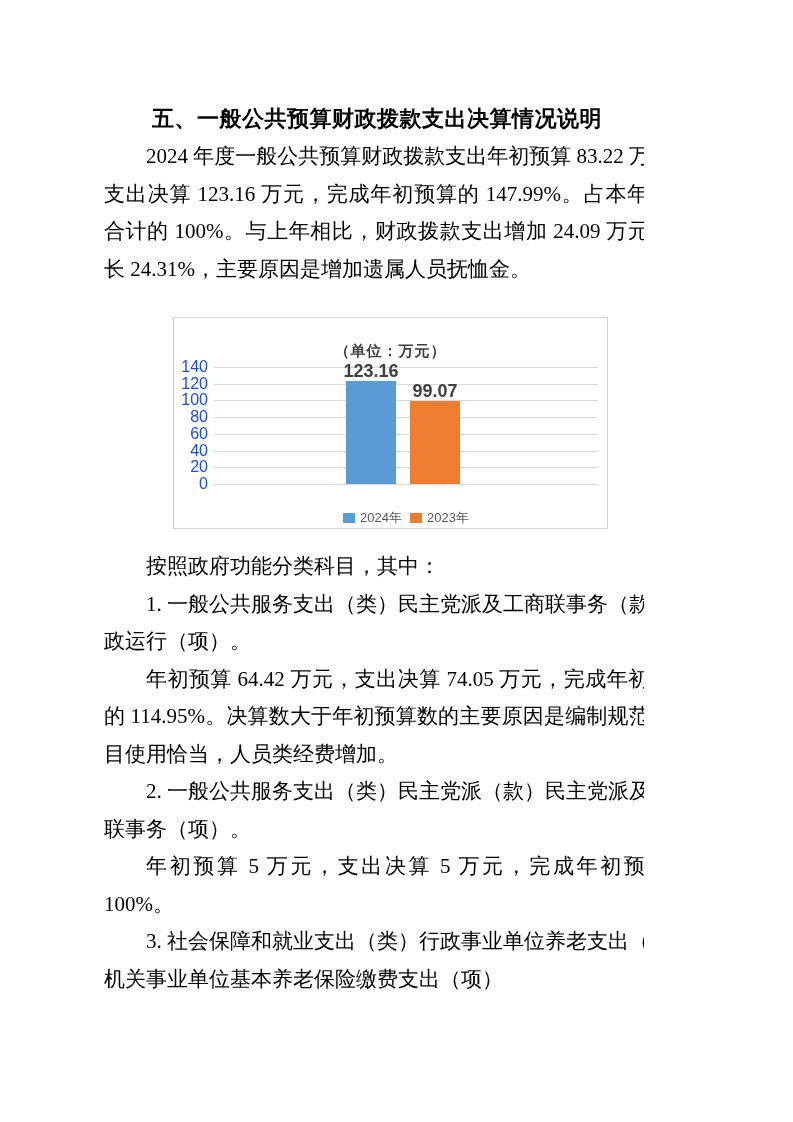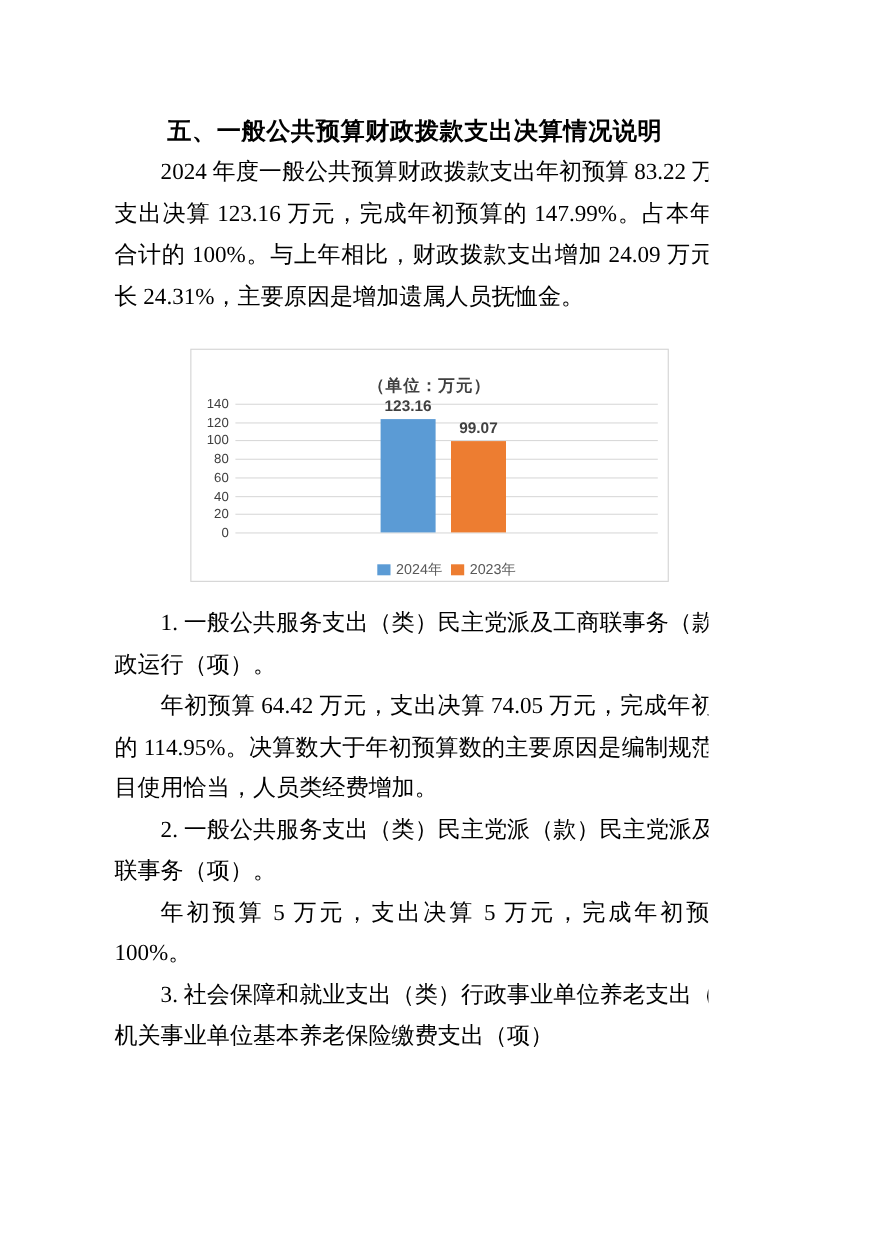--- a/index.html
+++ b/index.html
@@ -86,30 +86,30 @@
   }
   .bar {
     position: absolute;
     bottom: 0;
   }
   .bar-label {
     position: absolute;
     width: 60px;
     text-align: center;
     font-weight: bold;
-    font-size: 14px;
+    font-size: 18px;
     color: #404040;
   }
   .ytick {
     position: absolute;
     width: 34px;
     text-align: right;
     transform: translateY(-50%);
-    font-size: 12px;
-    color: #404040;
+    font-size: 16px;
+    color: #1d4ed8;
   }
   .cat-label {
     position: absolute;
     left: 40px;
     width: 384px;
     top: 173px;
     text-align: center;
     font-size: 13px;
     color: #595959;
     letter-spacing: 2px;
@@ -178,20 +178,21 @@
           <span>2024年</span>
         </span>
         <span class="legend-item">
           <span class="legend-swatch" style="background: rgb(237, 125, 49);"></span>
           <span>2023年</span>
         </span>
       </div>
   </div>
 
   <div class="text-bottom">
+    <p class="para">按照政府功能分类科目，其中：</p>
     <p class="para">1. 一般公共服务支出（类）民主党派及工商联事务（款）行政运行（项）。</p>
     <p class="para">年初预算 64.42 万元，支出决算 74.05 万元，完成年初预算的 114.95%。决算数大于年初预算数的主要原因是编制规范，科目使用恰当，人员类经费增加。</p>
     <p class="para">2. 一般公共服务支出（类）民主党派（款）民主党派及工商联事务（项）。</p>
     <p class="para">年初预算 5 万元，支出决算 5 万元，完成年初预算的 100%。</p>
     <p class="para">3. 社会保障和就业支出（类）行政事业单位养老支出（款）机关事业单位基本养老保险缴费支出（项）</p>
   </div>
 
 </div>
 
 </body></html>

